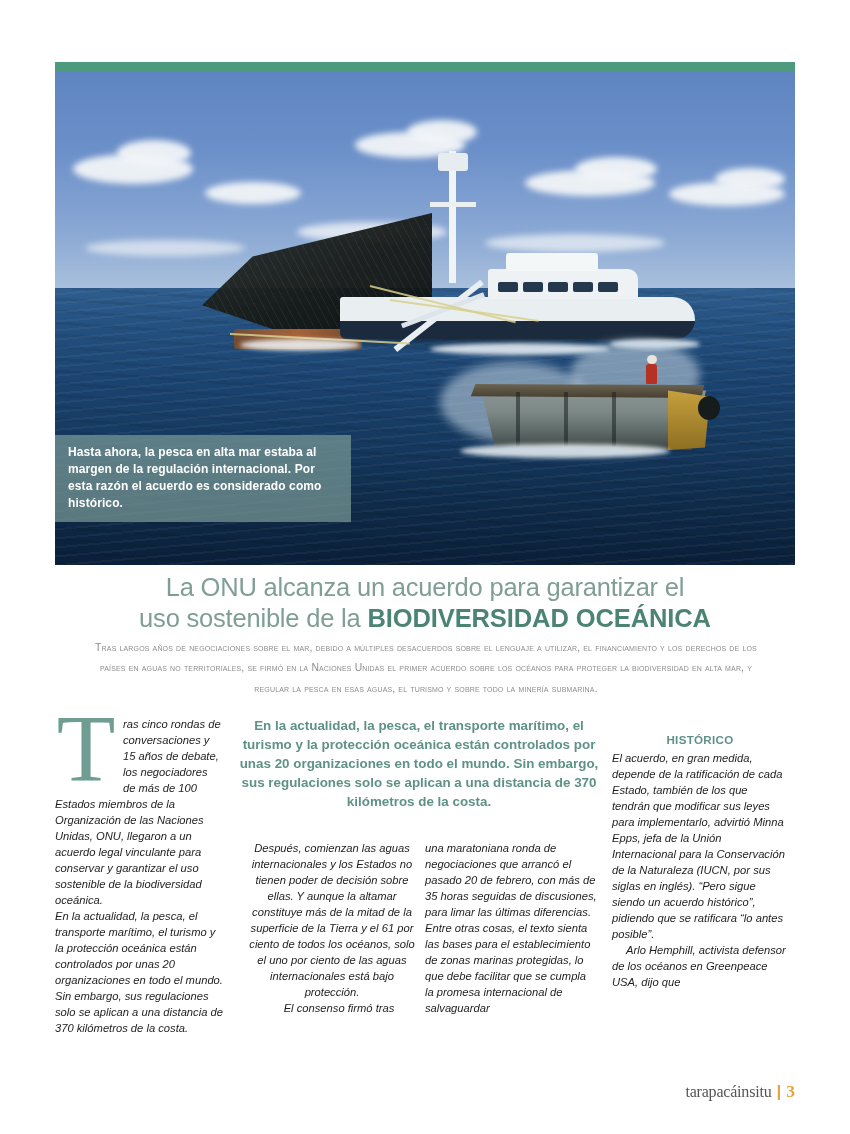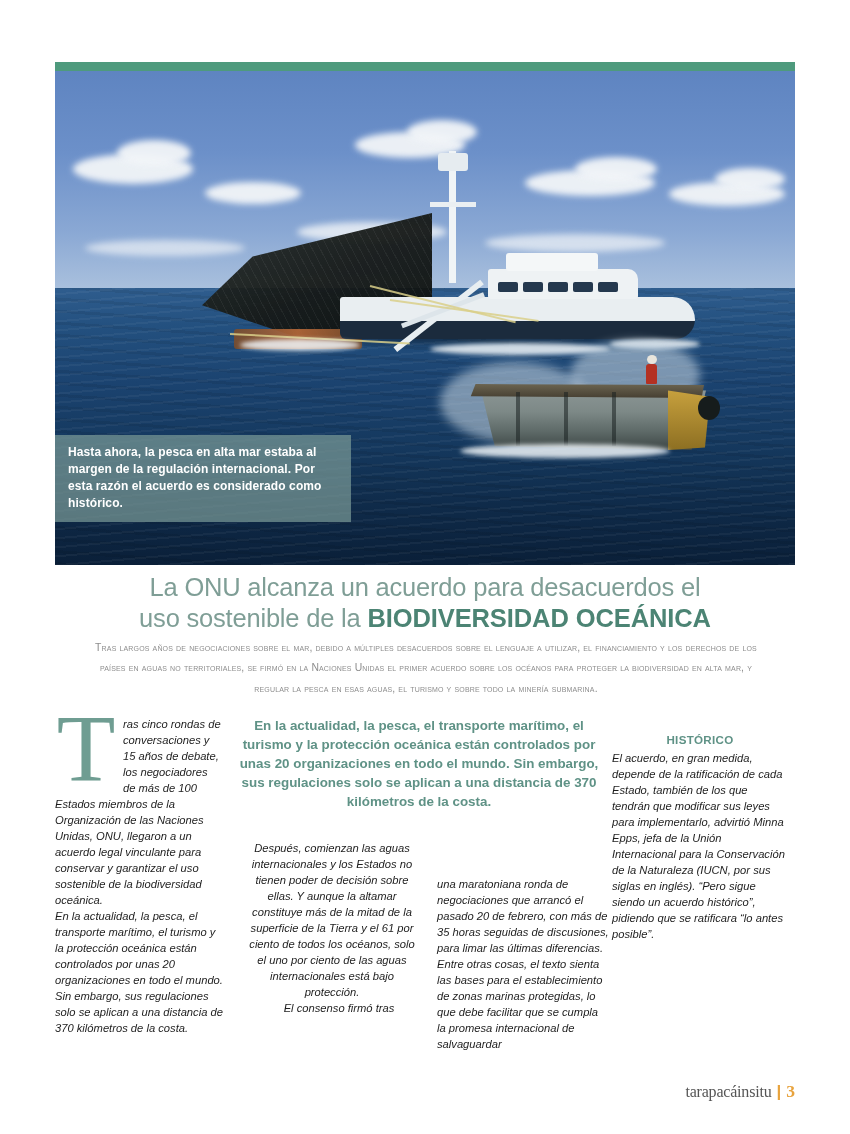--- a/index.html
+++ b/index.html
@@ -103,21 +103,21 @@
     letter-spacing:.15px;
   }
 
   
   .col { position:absolute; font-size:11.2px; line-height:1.43; color:#1d1d1d; text-align:left; }
   .col p { margin:0;font-style:italic; }
   .col p + p { text-indent: 14px; }
 
   #col1 { left:55px; top:716px; width:168px; }
   #col2 { left:246px; top:840px; width:172px;text-align:center; }
-  #col3 { left:437px; top:840px; width:172px;margin-top:36px; }
+  #col3 { left:425px; top:840px; width:172px; }
   #col4 { left:612px; top:716px; width:176px; }
 
   .dropcap-box { position:relative; }
   .dropcap {
     float:left; width:62px; height:70px; margin:2px 6px 0 0;
     color:#6f9d92; font-family:"Liberation Serif", serif;
     font-size:96px; line-height:62px; font-weight:normal;
     text-align:center;
   }
 
@@ -204,21 +204,21 @@
       <div class="skiff-buoy"></div>
       <div class="fisher-body"></div>
       <div class="fisher-head"></div>
       <div class="wake" style="left:10px;  top:92px; width:210px; height:14px;"></div>
     </div>
 
     <div class="caption">Hasta ahora, la pesca en alta mar estaba al margen de la regulación internacional. Por esta razón el acuerdo es considerado como histórico.</div>
   </div>
 
   <h1 class="headline">
-    <span>La ONU alcanza un acuerdo para desacuerdos el</span><br>
+    <span>La ONU alcanza un acuerdo para garantizar el</span><br>
     <span>uso sostenible de la </span><span class="hl-strong">BIODIVERSIDAD OCEÁNICA</span>
   </h1>
 
   <div class="standfirst">Tras largos años de negociaciones sobre el mar, debido a múltiples desacuerdos sobre el lenguaje a utilizar, el financiamiento y los derechos de los países en aguas no territoriales, se firmó en la Naciones Unidas el primer acuerdo sobre los océanos para proteger la biodiversidad en alta mar, y regular la pesca en esas aguas, el turismo y sobre todo la minería submarina.</div>
 
   <div class="pullquote">En la actualidad, la pesca, el transporte marítimo, el turismo y la protección oceánica están controlados por unas 20 organizaciones en todo el mundo. Sin embargo, sus regulaciones solo se aplican a una distancia de 370 kilómetros de la costa.</div>
 
   <div class="col" id="col1">
     <div class="dropcap-box">
       <span class="dropcap">T</span>
@@ -232,20 +232,21 @@
     <p>El consenso firmó tras</p>
   </div>
 
   <div class="col" id="col3">
     <p>una maratoniana ronda de negociaciones que arrancó el pasado 20 de febrero, con más de 35 horas seguidas de discusiones, para limar las últimas diferencias. Entre otras cosas, el texto sienta las bases para el establecimiento de zonas marinas protegidas, lo que debe facilitar que se cumpla la promesa internacional de salvaguardar</p>
   </div>
 
   <div class="col" id="col4">
     <span class="subhead">HISTÓRICO</span>
     <p style="text-indent:0">El acuerdo, en gran medida, depende de la ratificación de cada Estado, también de los que tendrán que modificar sus leyes para implementarlo, advirtió Minna Epps, jefa de la Unión Internacional para la Conservación de la Naturaleza (IUCN, por sus siglas en inglés). “Pero sigue siendo un acuerdo histórico”, pidiendo que se ratificara “lo antes posible”.</p>
+    <p>Arlo Hemphill, activista defensor de los océanos en Greenpeace USA, dijo que</p>
   </div>
 
   <div class="footer">
     <span class="brand">tarapacáinsitu</span>
     <span class="bar">|</span>
     <span class="pagenum">3</span>
   </div>
 
 </div>
 

